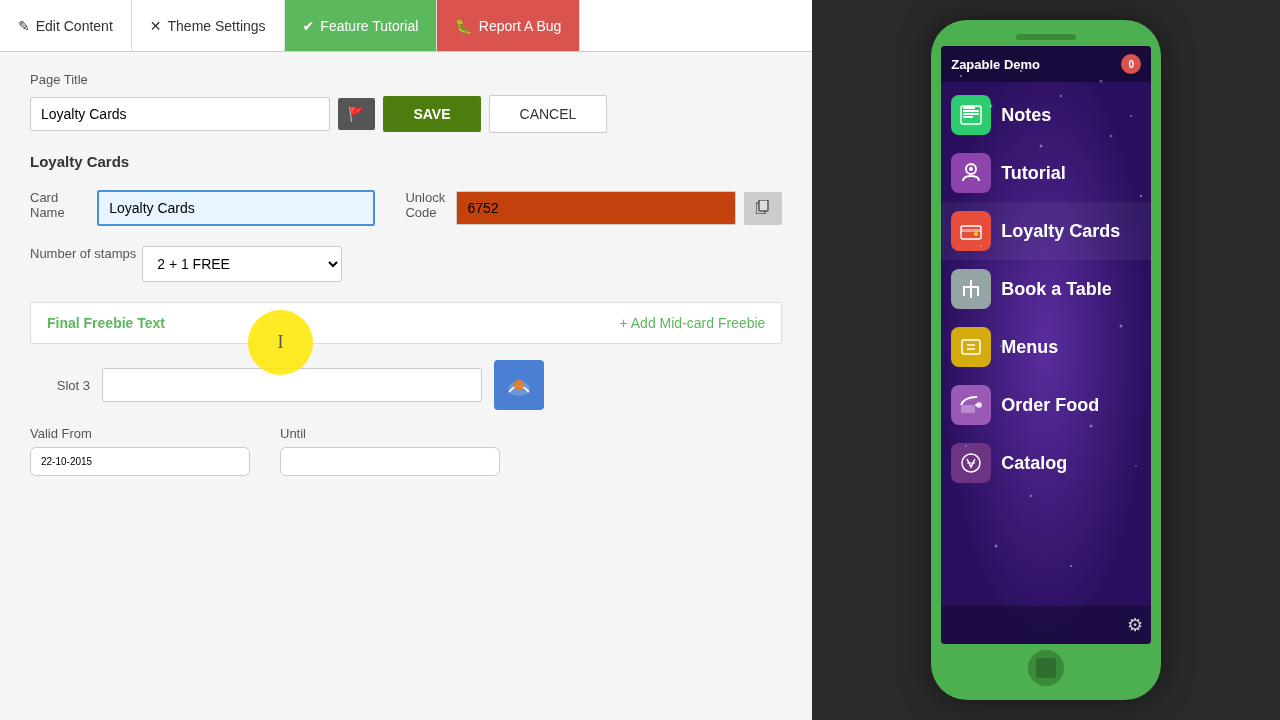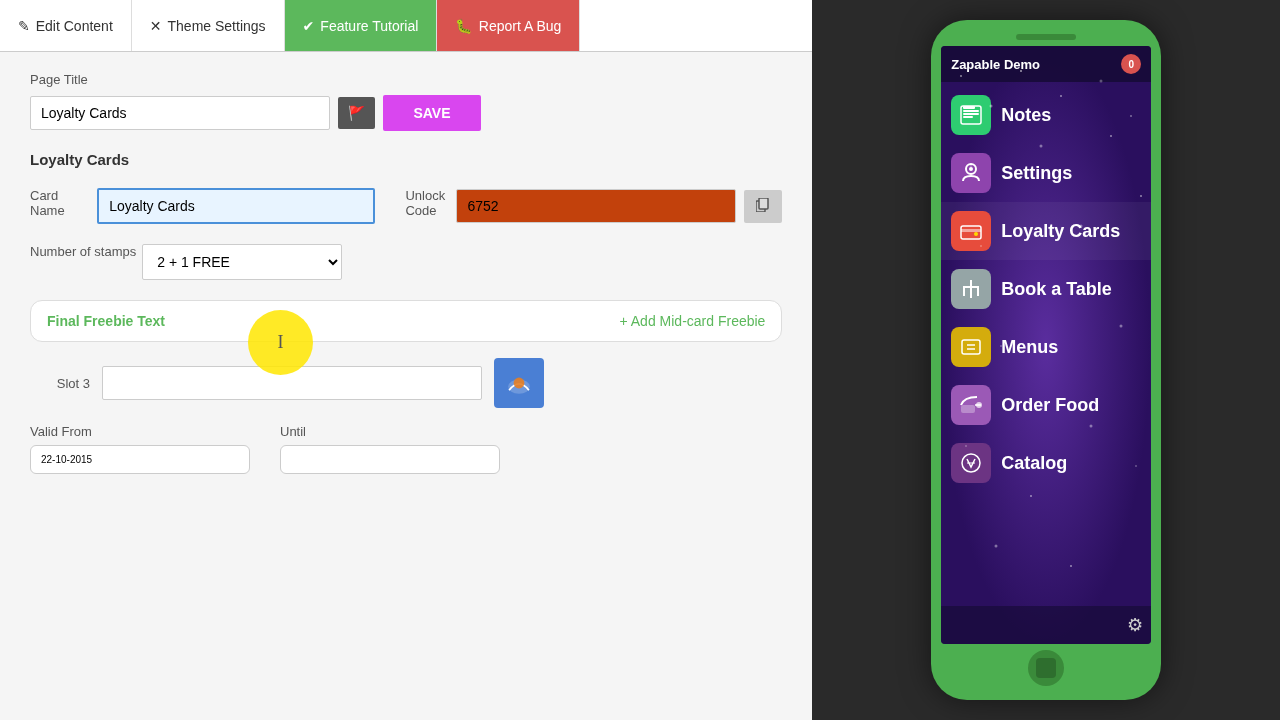--- a/index.html
+++ b/index.html
@@ -83,21 +83,21 @@
       background: #555;
       color: #fff;
       border: none;
       padding: 8px 10px;
       cursor: pointer;
       font-size: 14px;
       border-radius: 2px;
     }
 
     .save-btn {
-      background: #d946ef;
+      background: #4d7c0f;
       color: #fff;
       border: none;
       padding: 10px 30px;
       font-size: 14px;
       font-weight: bold;
       cursor: pointer;
       border-radius: 2px;
     }
 
     .cancel-btn {
@@ -197,21 +197,21 @@
       height: 36px;
     }
 
     .freebie-row {
       display: flex;
       align-items: center;
       justify-content: space-between;
       background: #fff;
       border: 1px solid #ddd;
       padding: 12px 16px;
-      border-radius: 12px;
+      border-radius: 2px;
       margin-bottom: 16px;
     }
 
     .freebie-text {
       font-size: 14px;
       font-weight: bold;
       color: #5cb85c;
     }
 
     .add-mid-link {
@@ -459,20 +459,21 @@
   </div>
 
   <div class="content-area">
 
     <div>
       <div class="page-title-label">Page Title</div>
       <div class="page-title-row">
         <input class="page-title-input" type="text" value="Loyalty Cards" style="">
         <button class="icon-btn">🚩</button>
         <button class="save-btn">SAVE</button>
+        <button class="cancel-btn">CANCEL</button>
       </div>
     </div>
 
     <div class="section-title">Loyalty Cards</div>
 
     <div class="form-row">
       <div class="form-group">
         <label class="form-label">Card Name</label>
         <input class="form-input highlighted" type="text" value="Loyalty Cards" style="">
       </div>
@@ -583,21 +584,21 @@
         </div>
 
         <div class="menu-item">
           <div class="menu-icon" style="background:#8e44ad;">
             <svg width="24" height="24" viewBox="0 0 24 24" fill="white">
                 <circle cx="12" cy="8" r="5" fill="none" stroke="white" stroke-width="2"></circle>
                 <path d="M4 20 Q4 15 12 15 Q20 15 20 20" stroke="white" stroke-width="2" fill="none"></path>
                 <circle cx="12" cy="8" r="2" fill="white"></circle>
               </svg>
           </div>
-          <span class="menu-item-label">Settings</span>
+          <span class="menu-item-label">Tutorial</span>
         </div>
 
         <div class="menu-item" style="background:rgba(255,255,255,0.05)">
           <div class="menu-icon" style="background:#e74c3c;">
             <svg width="24" height="24" viewBox="0 0 24 24">
                 <rect x="2" y="7" width="20" height="13" rx="2" fill="#e74c3c" stroke="white" stroke-width="1.5"></rect>
                 <rect x="2" y="10" width="20" height="3" fill="rgba(255,255,255,0.5)"></rect>
                 <circle cx="17" cy="15" r="2" fill="gold"></circle>
               </svg>
           </div>

